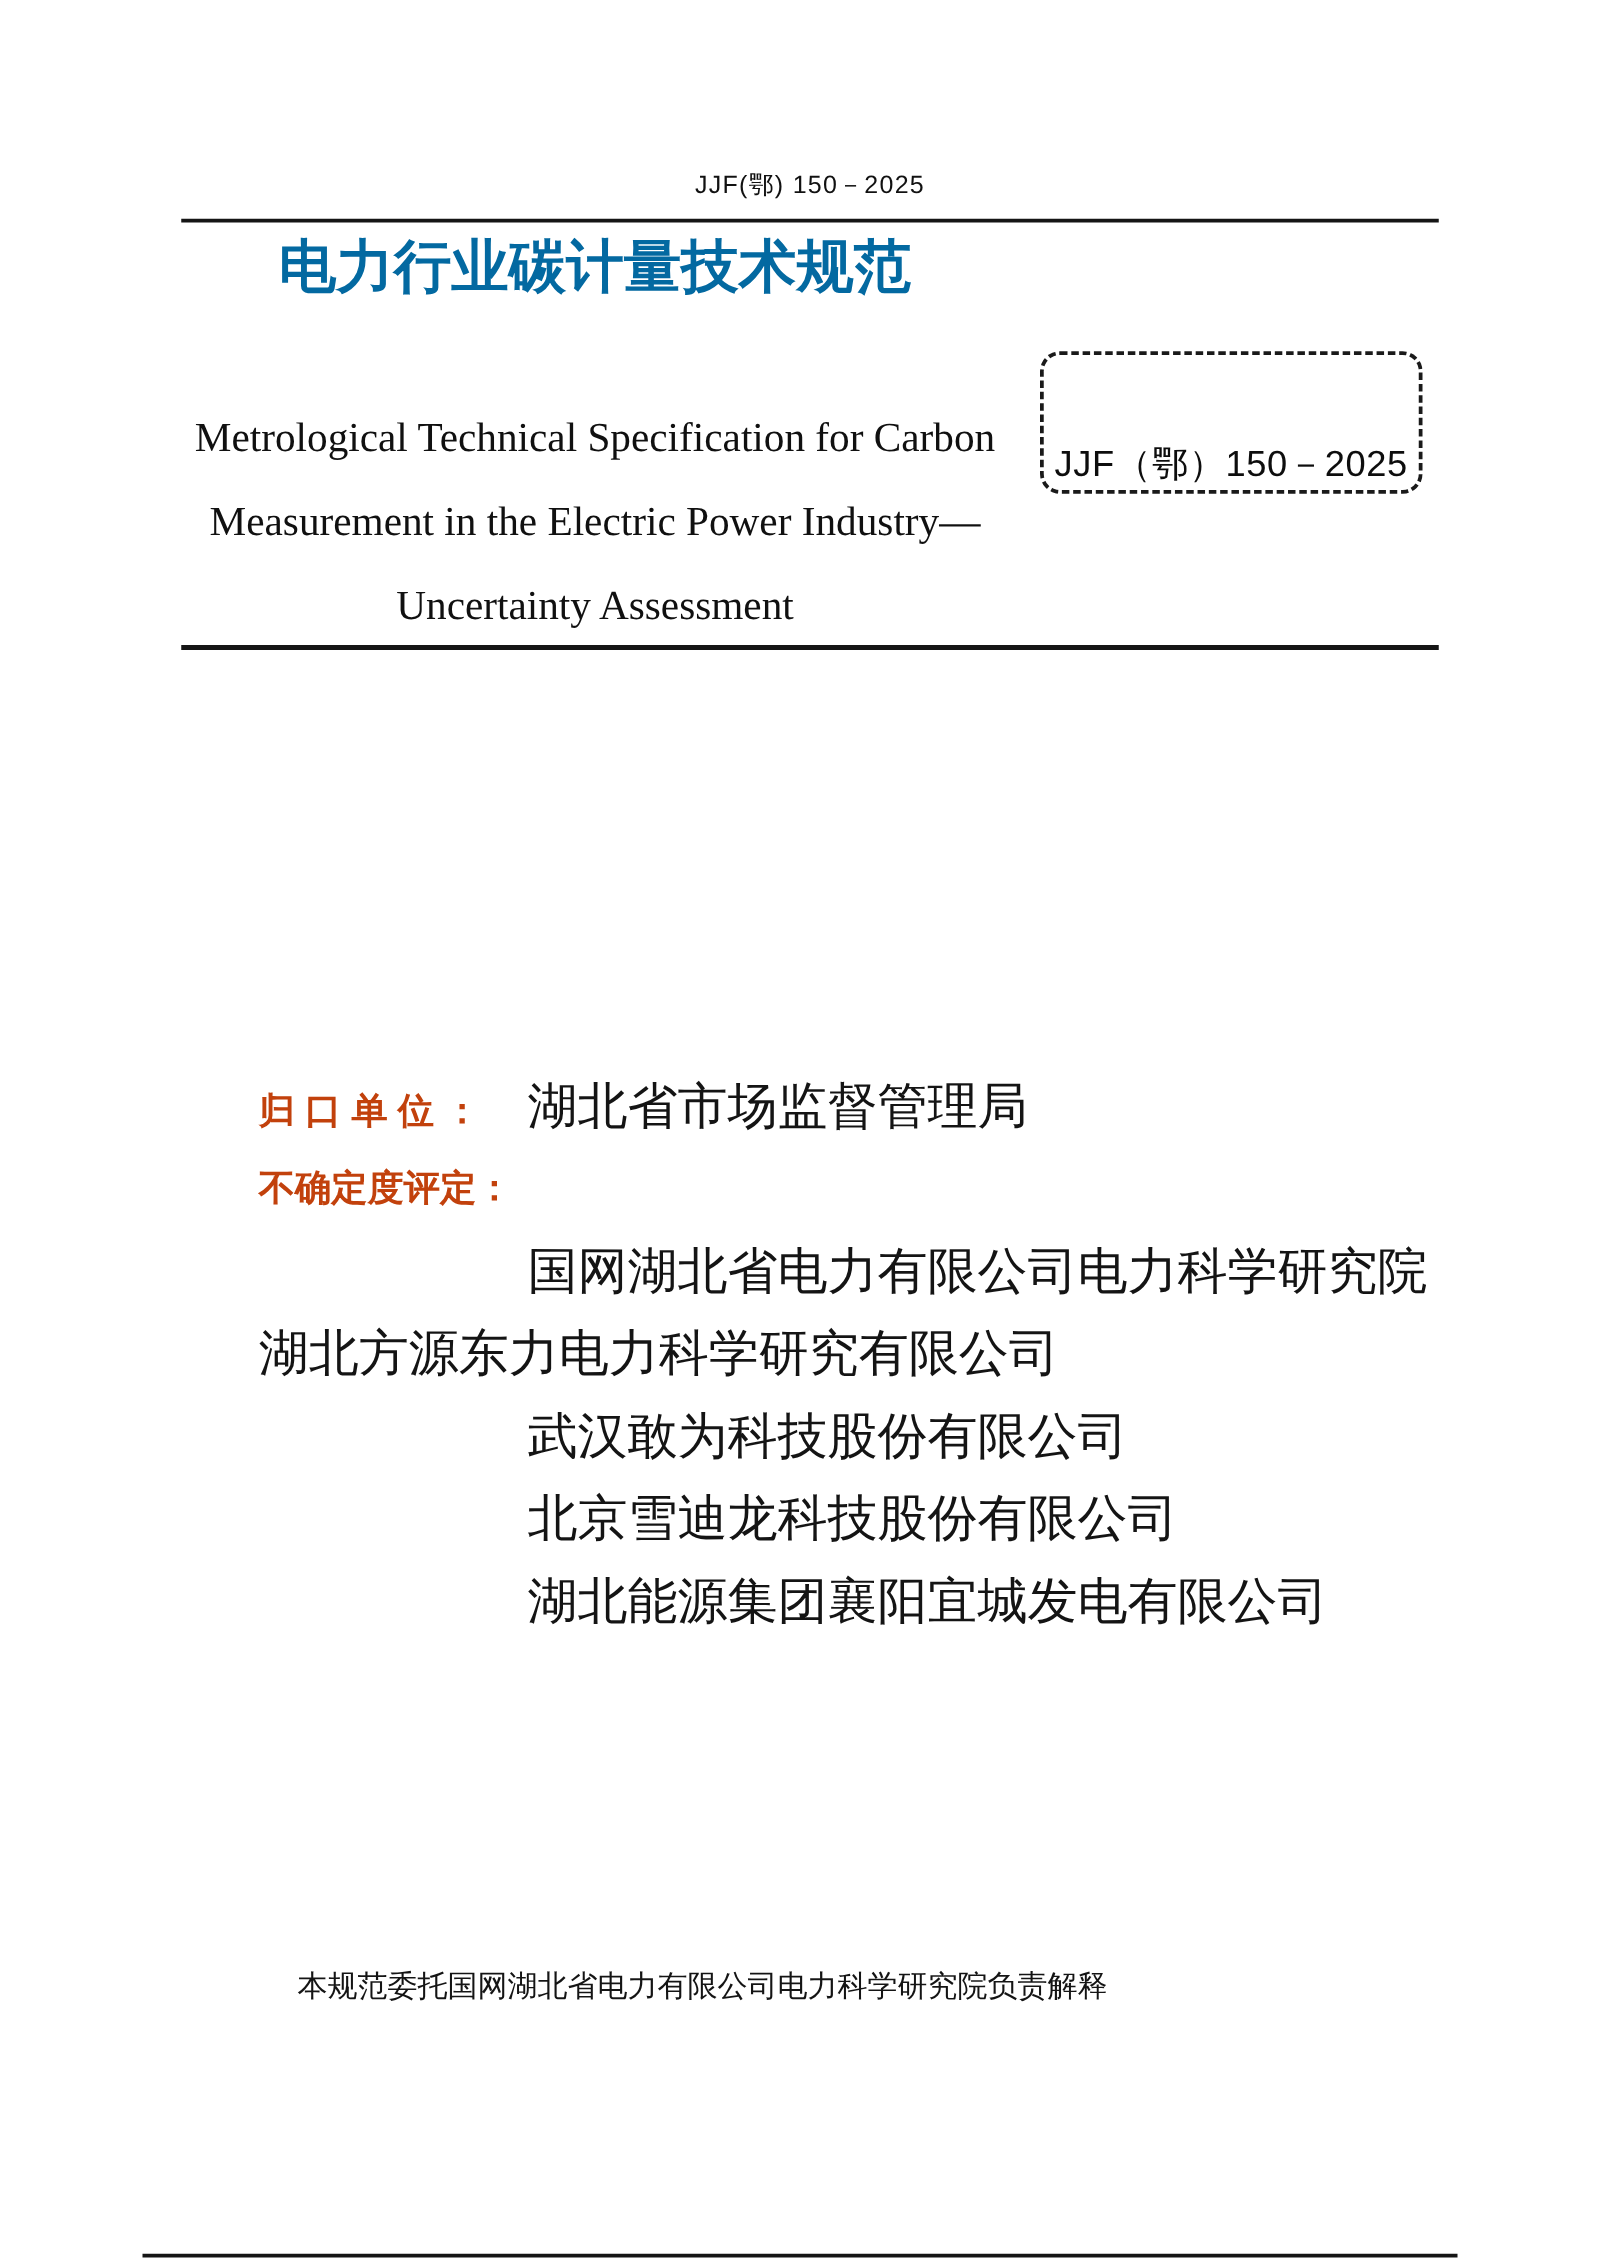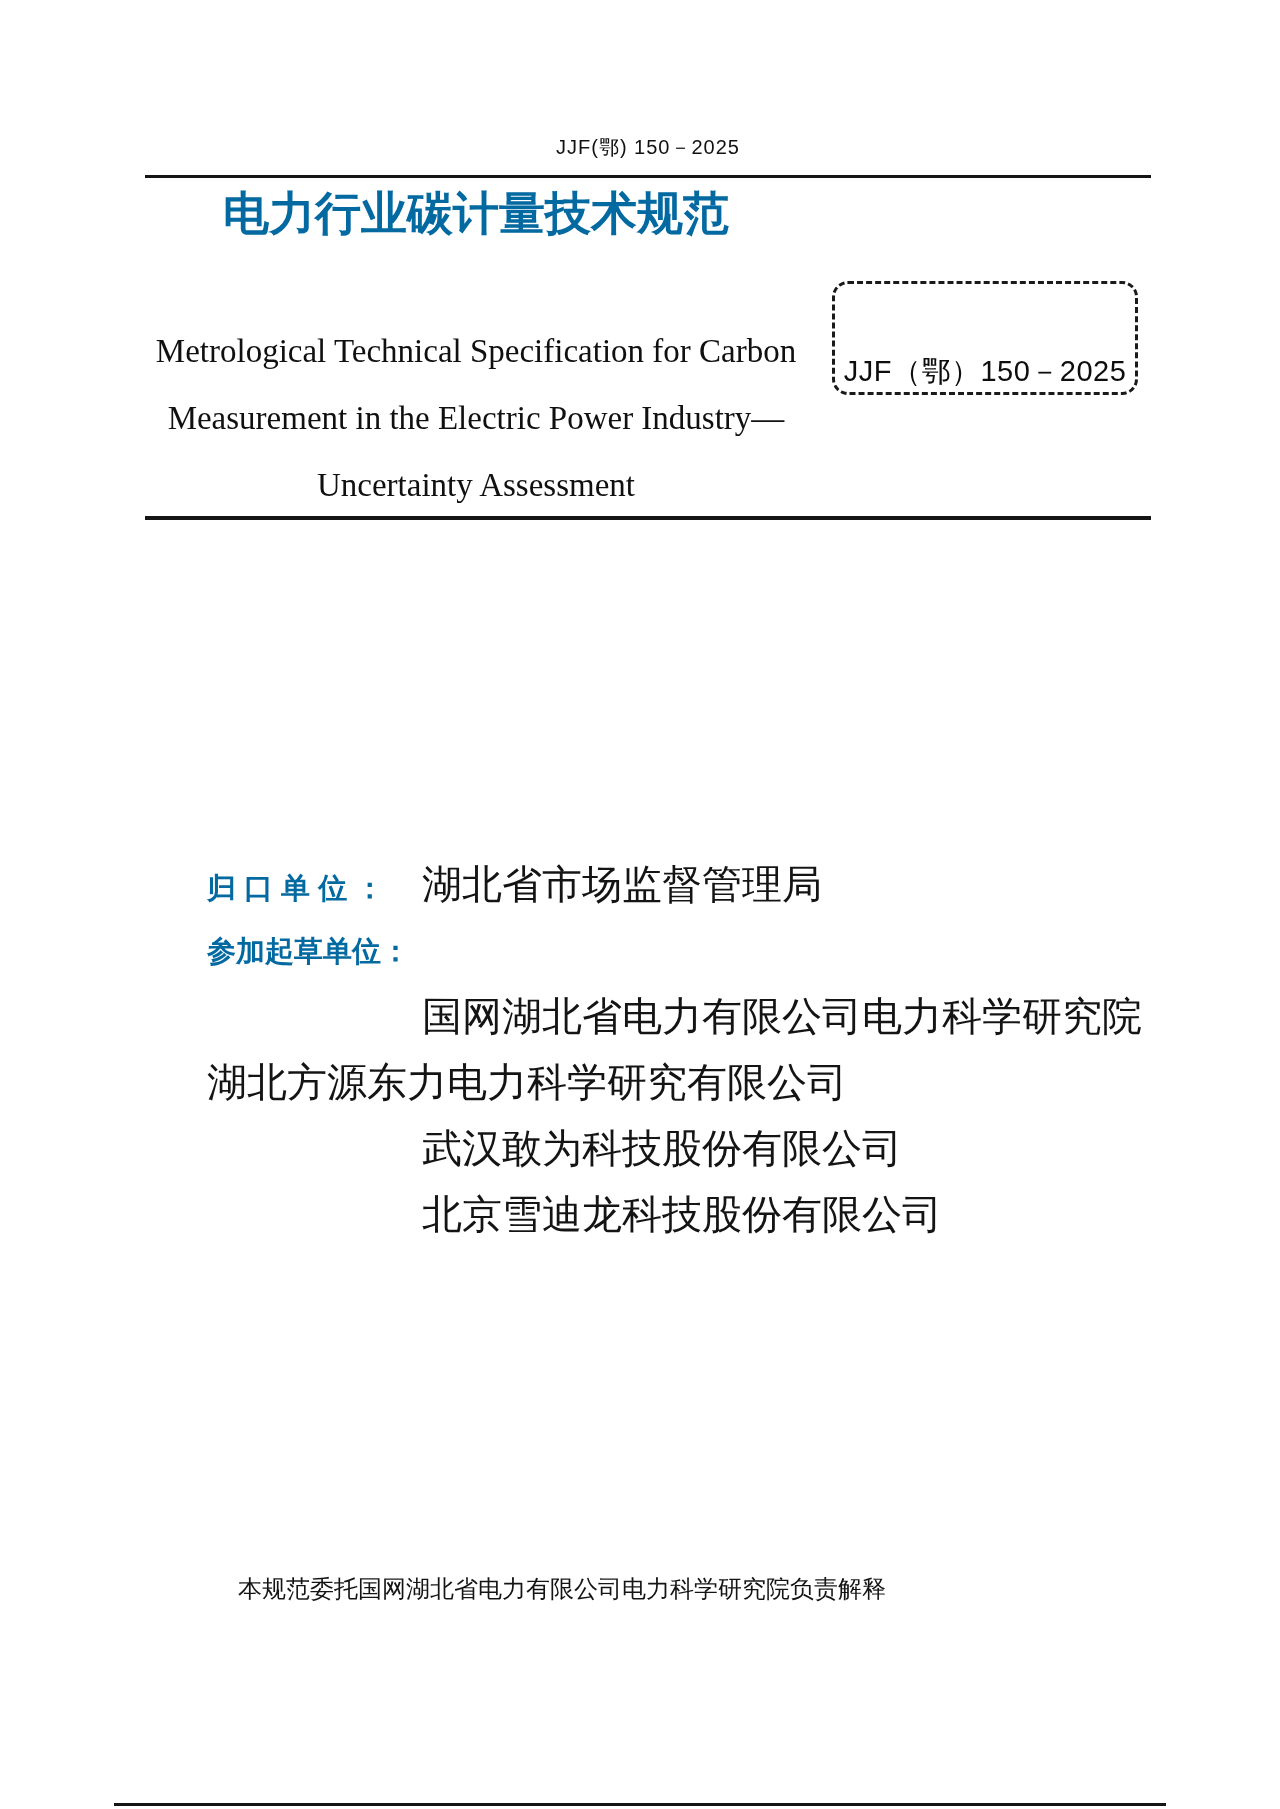--- a/index.html
+++ b/index.html
@@ -67,21 +67,21 @@
   }
 
   .units { position: absolute; left: 207px; top: 852px; }
   .unit-row { display: flex; height: 66px; line-height: 66px; align-items: baseline; }
   .unit-label {
     display: inline-block;
     width: 215px;
     font-family: "Liberation Sans", sans-serif;
     font-weight: 700;
     font-size: 29px;
-    color: #0369a1;
+    color: #c2410c;
     white-space: nowrap;
     line-height: 66px;
   }
   .unit-value {
     font-family: "Liberation Serif", serif;
     font-size: 40px;
     color: #141414;
     white-space: nowrap;
     line-height: 66px;
   }
@@ -113,35 +113,39 @@
   </div>
 
   <div class="rule rule-mid"></div>
 
   <div class="units">
     <div class="unit-row">
       <span class="unit-label">归 口 单 位 ：</span>
       <span class="unit-value">湖北省市场监督管理局</span>
     </div>
     <div class="unit-row">
-      <span class="unit-label">参加起草单位：</span>
+      <span class="unit-label">不确定度评定：</span>
     </div>
     <div class="unit-row">
       <span class="unit-label"></span>
       <span class="unit-value">国网湖北省电力有限公司电力科学研究院</span>
     </div>
     <div class="unit-row">
       <span class="unit-value">湖北方源东力电力科学研究有限公司</span>
     </div>
     <div class="unit-row">
       <span class="unit-label"></span>
       <span class="unit-value">武汉敢为科技股份有限公司</span>
     </div>
     <div class="unit-row">
       <span class="unit-label"></span>
       <span class="unit-value">北京雪迪龙科技股份有限公司</span>
     </div>
+    <div class="unit-row">
+      <span class="unit-label"></span>
+      <span class="unit-value">湖北能源集团襄阳宜城发电有限公司</span>
+    </div>
   </div>
 
   <div class="footer-note">本规范委托国网湖北省电力有限公司电力科学研究院负责解释</div>
   <div class="rule rule-bottom"></div>
 
 </div>
 
 </body></html>

